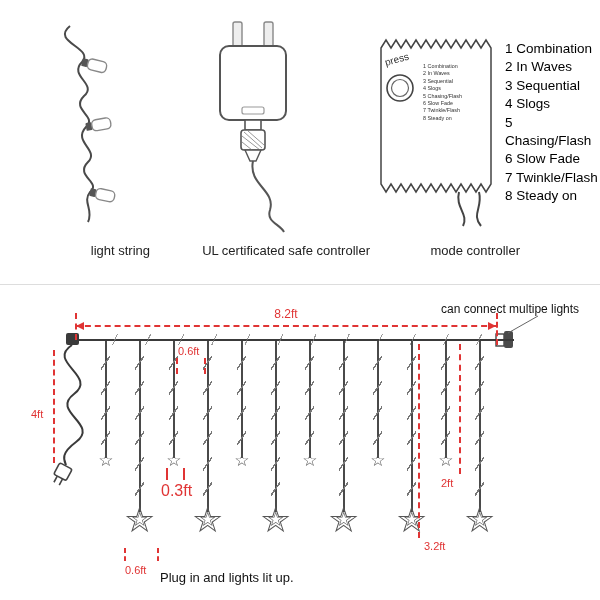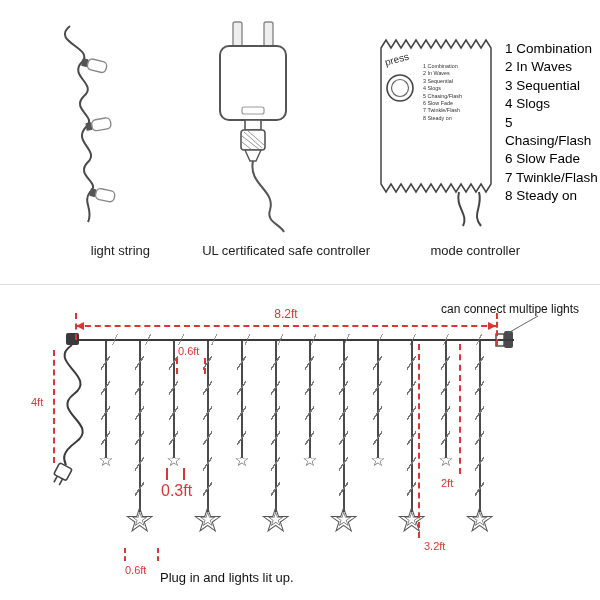--- a/index.html
+++ b/index.html
@@ -47,21 +47,21 @@
   .arrow { position:absolute; width:0; height:0; border-top:4px solid transparent; border-bottom:4px solid transparent; }
 
   #dim-top-line { left:75px;  top:25px; width:422px; }
   #arrow-left   { left:76px;  top:22px; border-right:8px solid var(--accent); }
   #arrow-right  { left:488px; top:22px; border-left:8px solid var(--accent); }
   #tick-left    { left:75px;  top:13px; height:27px; }
   #tick-right   { left:496px; top:13px; height:32px; }
   #lbl-total    { left:75px;  top:7px;  width:422px; text-align:center; font-size:12px; }
 
   #dim-cord    { left:53px;  top:50px;  height:113px; }
-  #lbl-cord    { left:31px;  top:96px; }
+  #lbl-cord    { left:31px;  top:108px; }
 
   #t-spacing-a { left:176px; top:58px;  height:16px; }
   #t-spacing-b { left:204px; top:58px;  height:16px; }
   #lbl-spacing { left:178px; top:45px; }
 
   #t-smallstar-a { left:166px; top:168px; height:12px; }
   #t-smallstar-b { left:183px; top:168px; height:12px; }
   #lbl-smallstar { left:161px; top:182px; font-size:16px; }
 
   #dim-short { left:459px; top:44px; height:130px; }

